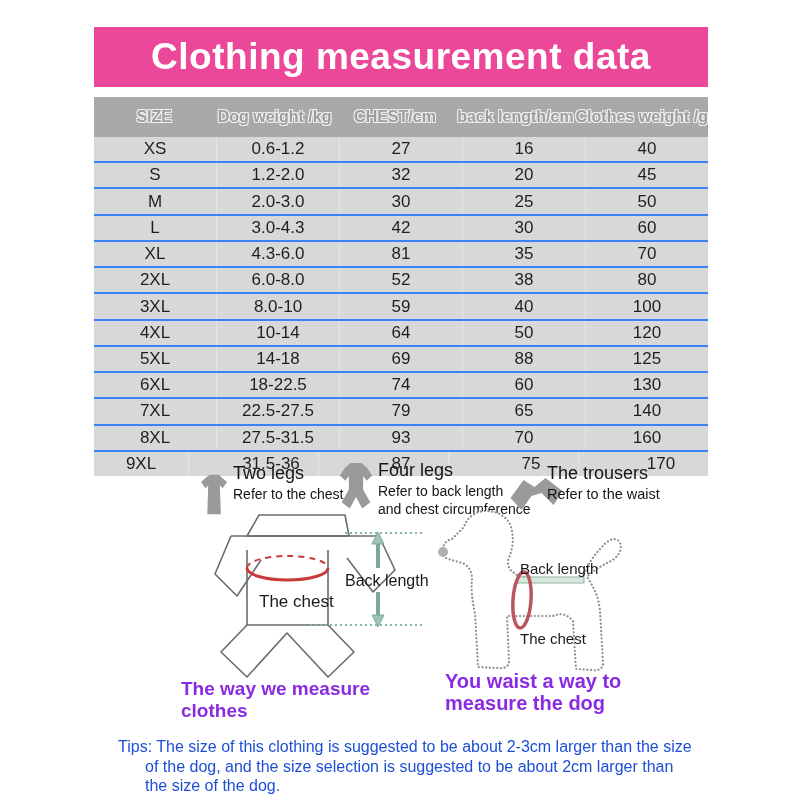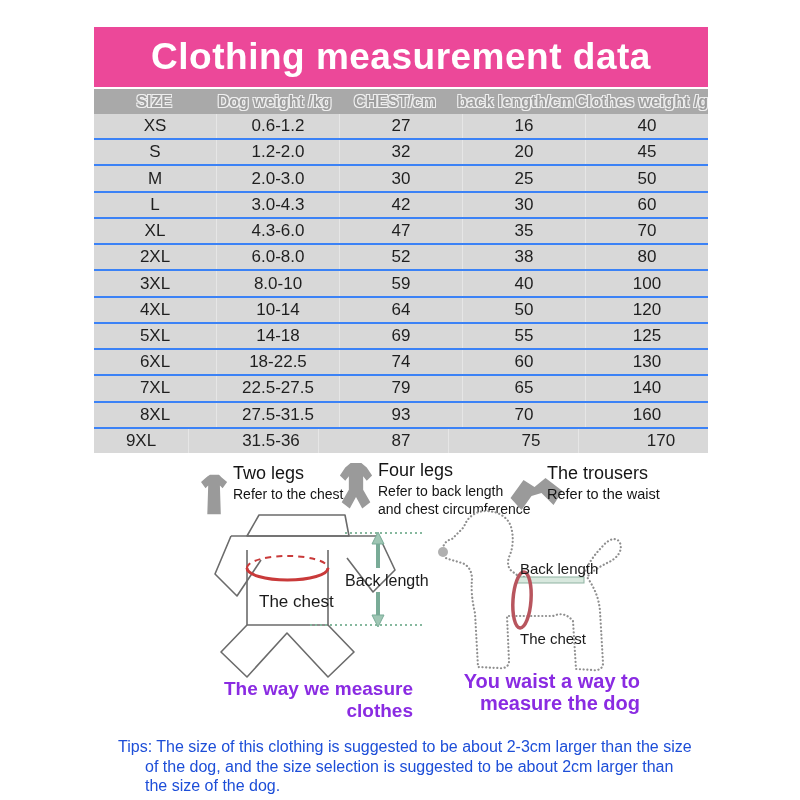--- a/index.html
+++ b/index.html
@@ -5,40 +5,40 @@
   * { margin:0; padding:0; box-sizing:border-box; }
   html,body { width:800px; height:800px; background:#fff;
     font-family:"Liberation Sans", sans-serif; position:relative; overflow:hidden; }
   .stage { position:absolute; inset:0; }
 
   
   .table-wrap { position:absolute; left:94px; top:27px; width:614px; }
   .title-bar { height:60px; background:#ec4899; color:#fff; display:flex;
     align-items:center; justify-content:center; font-size:37px; font-weight:700;
     letter-spacing:.5px; }
-  .thead { display:flex; height:25px; background:#a9a9a9; margin-top:2px; }
+  .thead { display:flex; height:40px; background:#a9a9a9; margin-top:10px; }
   .tbody { display:flex; flex-direction:column; height:339px; }
   .trow { flex:1; display:flex; background:#d8d8d8; border-bottom:2px solid #3b82f6; }
   .trow:last-child { border-bottom:none;gap:35px; }
   .tcell { flex:1; display:flex; align-items:center; justify-content:center;
     font-size:17px; color:#1f1f1f; border-right:1px solid #e6e6e6; white-space:nowrap; }
   .tcell:last-child { border-right:none; }
   .hcell { font-size:16px; font-weight:700; color:#9d9d9d; border-right:none;
     text-shadow:-1px -1px 0 #efefef, 1px -1px 0 #efefef, -1px 1px 0 #efefef, 1px 1px 0 #efefef; }
 
   
   .leg-icon { position:absolute; }
   .leg-text { position:absolute; color:#141414; }
   .leg-title { font-size:18px; line-height:23px; }
   .leg-desc { font-size:14px; line-height:18px; }
   .leg-desc-lg { font-size:14.5px; line-height:19px; }
 
   
   .diagram { position:absolute; }
-  .caption { position:absolute; color:#8a2be2; font-weight:700; text-align:right; }
+  .caption { position:absolute; color:#8a2be2; font-weight:700; text-align:left; }
   .caption-left { left:181px; top:678px; width:232px; font-size:19px; }
   .caption-right { left:445px; top:670px; width:195px; font-size:20px; line-height:22px; }
 
   
   .tips { position:absolute; left:118px; top:737px; width:592px; color:#1d4ed8;
     font-size:16px; line-height:19.5px; }
   .tips .cont { margin-left:27px; }
 </style>
 </head>
 <body>
@@ -79,21 +79,21 @@
         <div class="trow">
           <div class="tcell">L</div>
           <div class="tcell">3.0-4.3</div>
           <div class="tcell">42</div>
           <div class="tcell">30</div>
           <div class="tcell">60</div>
         </div>
         <div class="trow">
           <div class="tcell">XL</div>
           <div class="tcell">4.3-6.0</div>
-          <div class="tcell">47</div>
+          <div class="tcell">81</div>
           <div class="tcell">35</div>
           <div class="tcell">70</div>
         </div>
         <div class="trow">
           <div class="tcell">2XL</div>
           <div class="tcell">6.0-8.0</div>
           <div class="tcell">52</div>
           <div class="tcell">38</div>
           <div class="tcell">80</div>
         </div>
@@ -108,21 +108,21 @@
           <div class="tcell">4XL</div>
           <div class="tcell">10-14</div>
           <div class="tcell">64</div>
           <div class="tcell">50</div>
           <div class="tcell">120</div>
         </div>
         <div class="trow">
           <div class="tcell">5XL</div>
           <div class="tcell">14-18</div>
           <div class="tcell">69</div>
-          <div class="tcell">55</div>
+          <div class="tcell">88</div>
           <div class="tcell">125</div>
         </div>
         <div class="trow">
           <div class="tcell">6XL</div>
           <div class="tcell">18-22.5</div>
           <div class="tcell">74</div>
           <div class="tcell">60</div>
           <div class="tcell">130</div>
         </div>
         <div class="trow">

